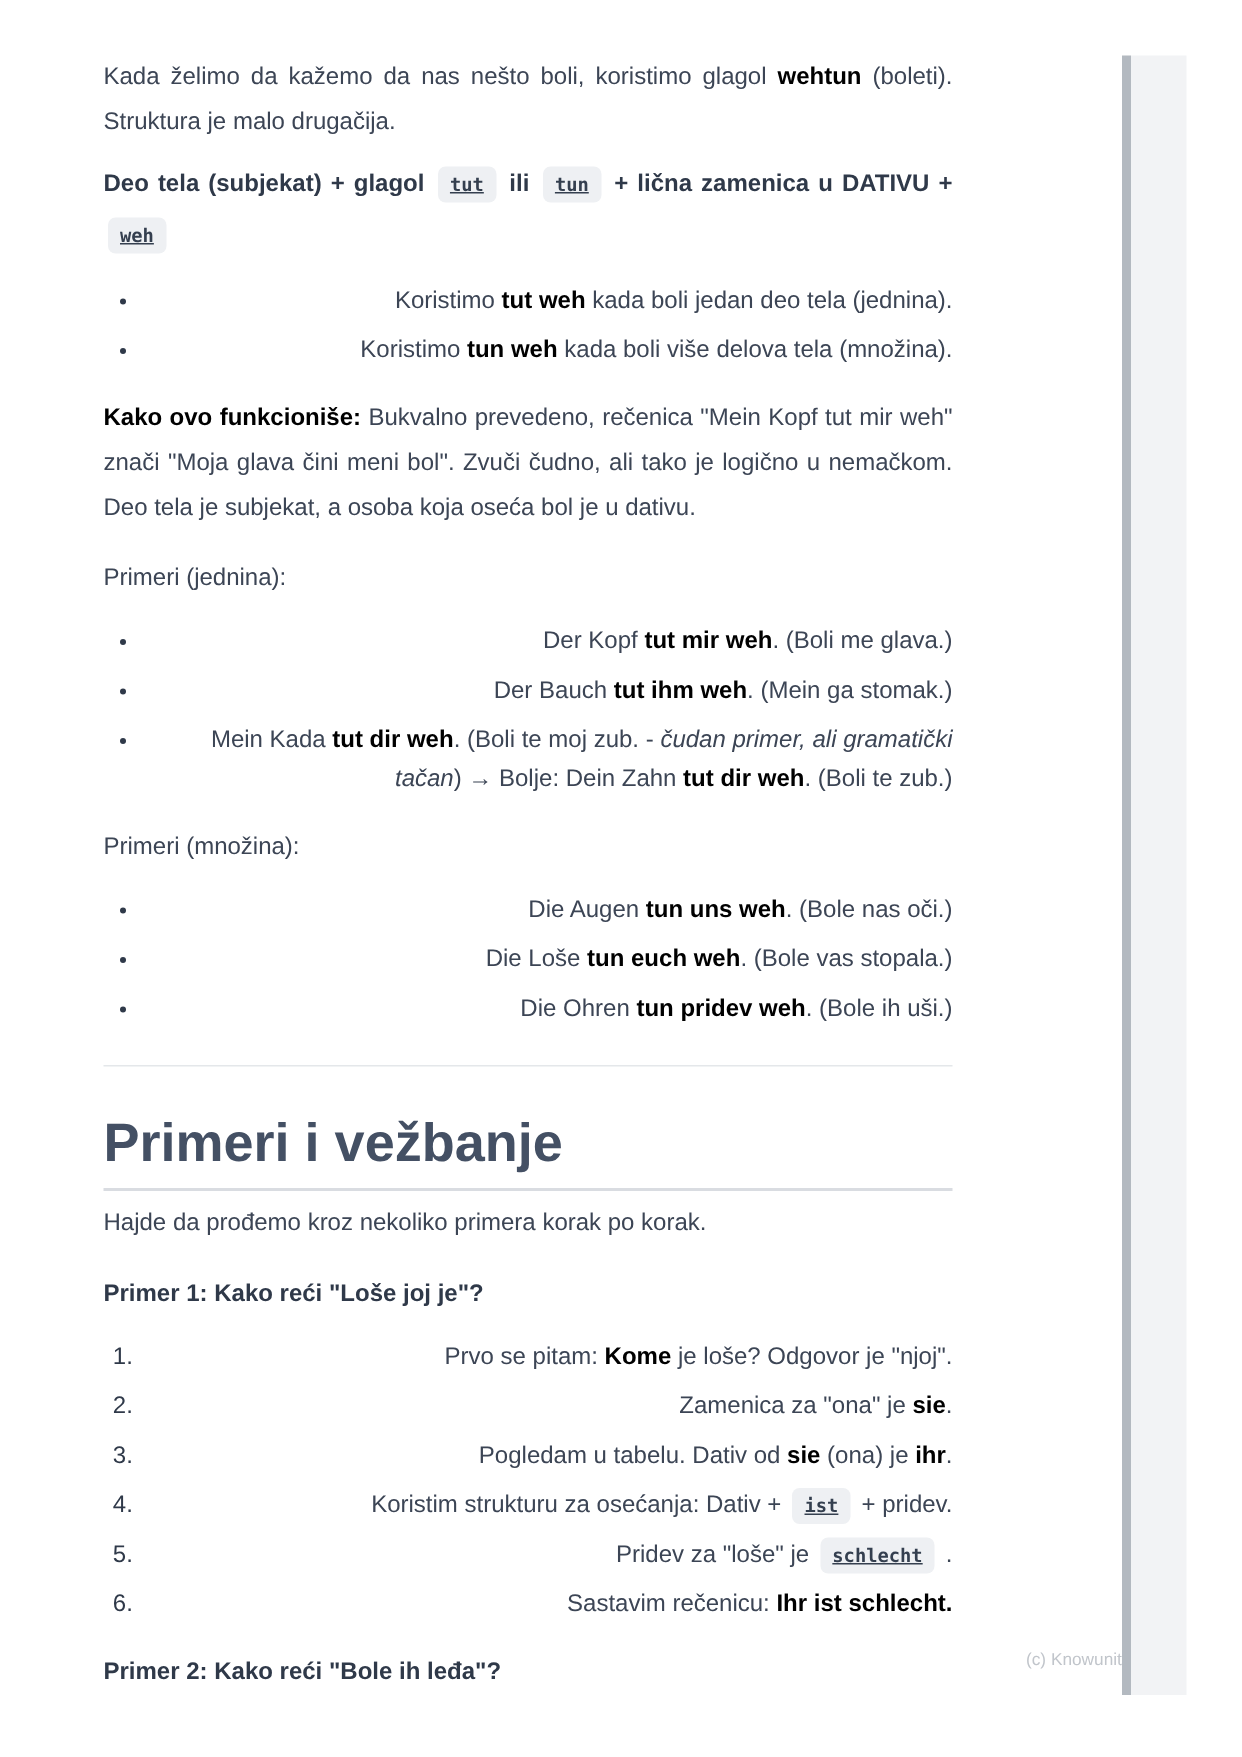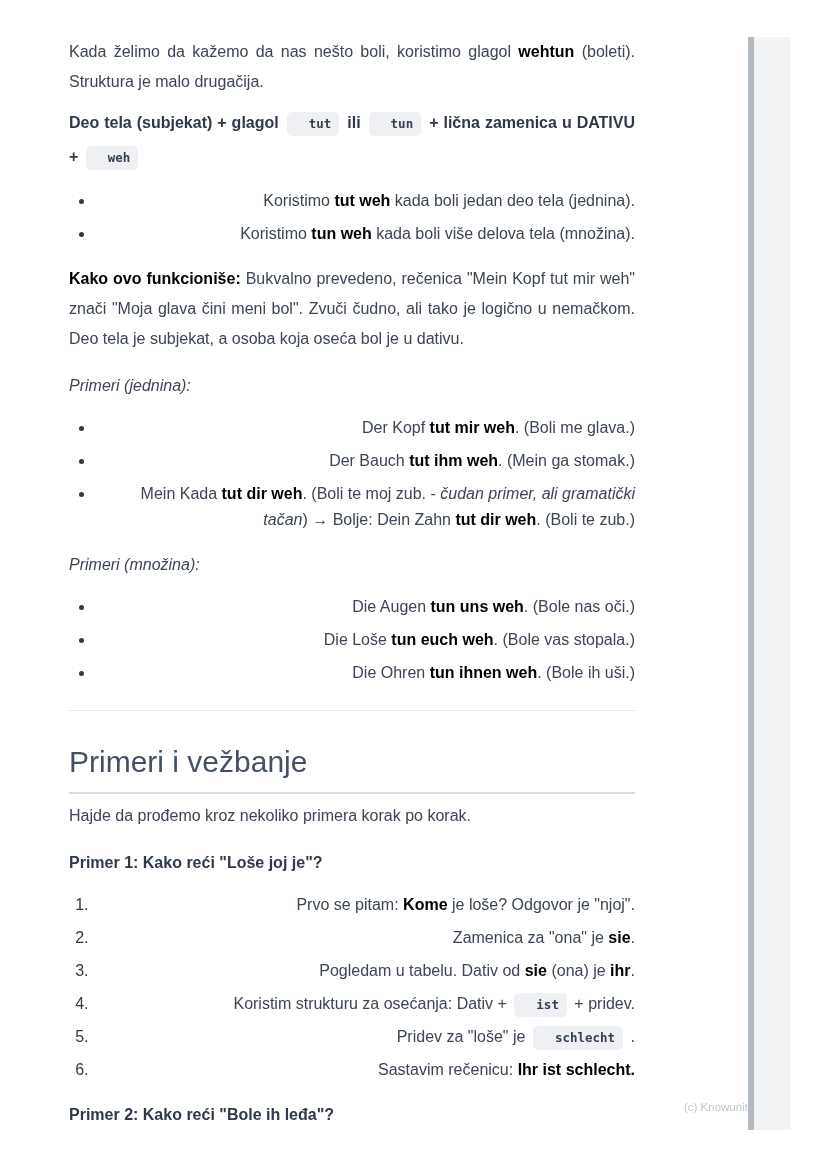--- a/index.html
+++ b/index.html
@@ -18,21 +18,21 @@
     width:566px;
   }
   .p {
     font-size:16px;
     line-height:30px;
     text-align:justify;
     margin-top:17px;
   }
   .p.first { margin-top:0; }
   .p.bold { font-weight:700; color:#2f3949; }
-  .p.italic { font-style:italic; }
+  .p.italic { }
   .p.structure { line-height:34px; margin-top:9px; font-weight:700; color:#2f3949; }
   .rich b, .seg-b { font-weight:700; color:#000000; font-style:inherit; }
   .seg-i { font-style:italic; }
   ul.list, ol.list {
     margin-top:14px;
     padding-left:26px;
     font-size:16px;
   }
   ul.list { list-style:disc; }
   ol.list { list-style:decimal; padding-left:24px; }
@@ -42,38 +42,39 @@
     color:#3c4555;
     text-align:right;
   }
   .list li::marker { color:#2f3949; }
   .chip {
     font-family:"DejaVu Sans Mono","Liberation Mono",monospace;
     font-size:12.5px;
     font-weight:600;
     background:#eef0f3;
     color:#343f4f;
-    padding:3px 8px 4px 22px;
+    padding:3px 8px 4px 8px;
     border-radius:5px;
     margin:0 3px;
     white-space:nowrap;
     display:inline-block;
     line-height:17px;
     vertical-align:baseline;
+    text-decoration:underline;
   }
   hr.divider {
     border:none;
     border-top:1px solid #e4e7ea;
     margin-top:24px;
   }
   h2.section-heading {
     margin-top:32px;
-    font-size:30px;
+    font-size:36px;
     line-height:38px;
-    font-weight:400;
+    font-weight:700;
     color:#445064;
     padding-bottom:11px;
     border-bottom:2px solid #d9dce1;
   }
   .p.lead { margin-top:7px; }
   .footer-note {
     position:absolute;
     left:684px;
     top:1101px;
     font-size:11.5px;
@@ -122,21 +123,21 @@
     <li class="rich"><span>Der Kopf </span><span class="seg-b">tut mir weh</span><span>. (Boli me glava.)</span></li>
     <li class="rich"><span>Der Bauch </span><span class="seg-b">tut ihm weh</span><span>. (Mein ga stomak.)</span></li>
     <li class="rich"><span>Mein Kada </span><span class="seg-b">tut dir weh</span><span>. (Boli te moj zub. - </span><span class="seg-i">čudan primer, ali gramatički tačan</span><span>) → Bolje: Dein Zahn </span><span class="seg-b">tut dir weh</span><span>. (Boli te zub.)</span></li>
   </ul>
 
   <p class="p italic">Primeri (množina):</p>
 
   <ul class="list">
     <li class="rich"><span>Die Augen </span><span class="seg-b">tun uns weh</span><span>. (Bole nas oči.)</span></li>
     <li class="rich"><span>Die Loše </span><span class="seg-b">tun euch weh</span><span>. (Bole vas stopala.)</span></li>
-    <li class="rich"><span>Die Ohren </span><span class="seg-b">tun ihnen weh</span><span>. (Bole ih uši.)</span></li>
+    <li class="rich"><span>Die Ohren </span><span class="seg-b">tun pridev weh</span><span>. (Bole ih uši.)</span></li>
   </ul>
 
   <hr class="divider">
 
   <h2 class="section-heading">Primeri i vežbanje</h2>
 
   <p class="p lead">Hajde da prođemo kroz nekoliko primera korak po korak.</p>
 
   <p class="p bold">Primer 1: Kako reći "Loše joj je"?</p>
 

